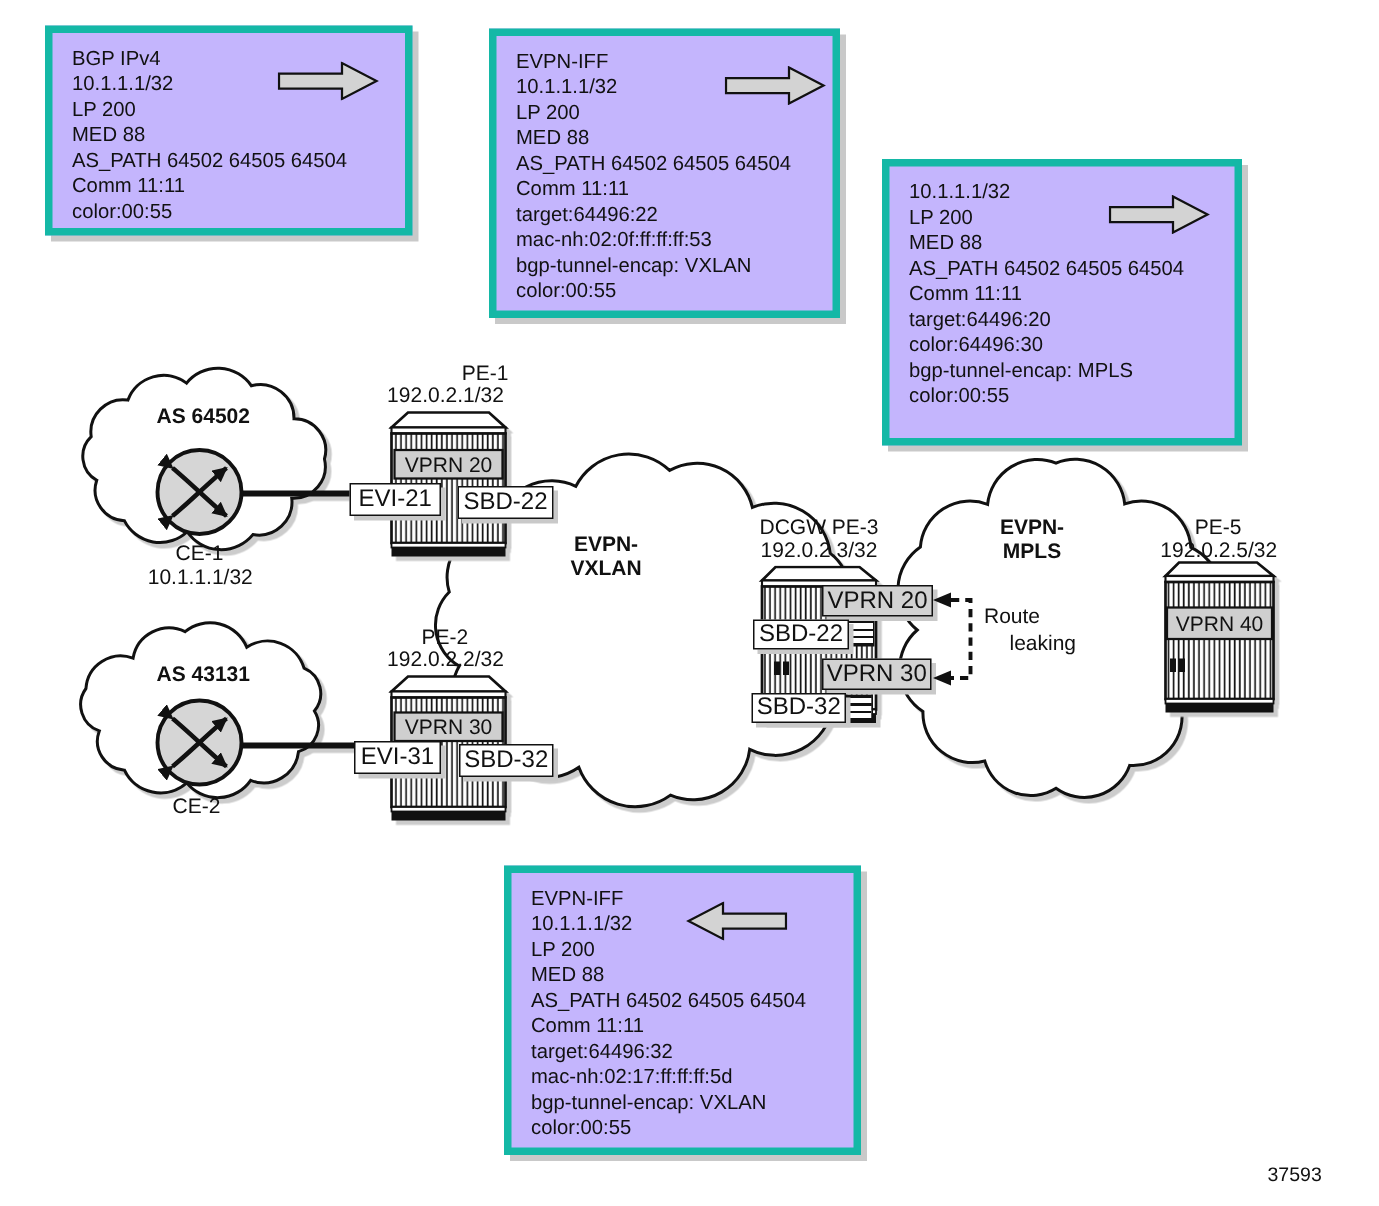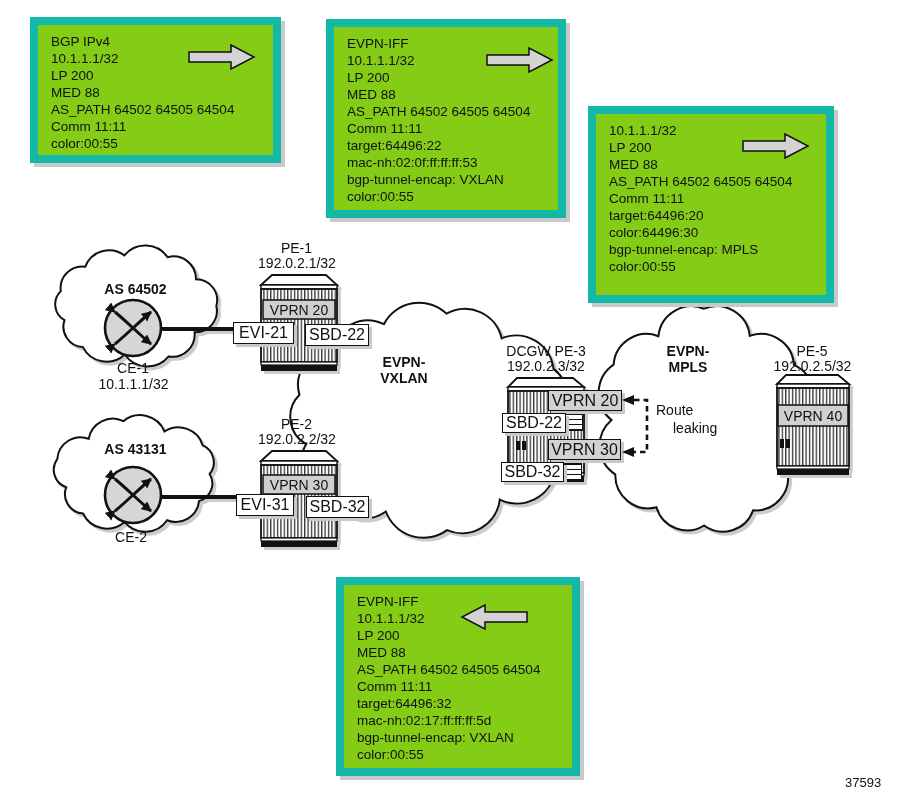--- a/index.html
+++ b/index.html
@@ -1,19 +1,19 @@
 <!DOCTYPE html>
 <html><head>
 <meta charset="utf-8">
 <style>
   html,body{margin:0;padding:0;background:#fff;}
   #canvas{position:relative;width:919px;height:804px;background:#fff;overflow:hidden;
           font-family:"Liberation Sans",sans-serif;color:#111;}
   .abs{position:absolute;}
-  .infobox{position:absolute;background:#84cc16;border:8px solid #14b8a6;
+  .infobox{position:absolute;background:#c4b5fd;border:5px solid #14b8a6;
            box-shadow:4px 4px 0 #c9c9c9;z-index:5;}
   .infobox .txt{padding:8px 6px 0 13px;}
   .ln{font-size:13.5px;line-height:17px;white-space:nowrap;}
   .chip{position:absolute;background:#fff;border:1.6px solid #111;z-index:3;
         font-size:16px;display:flex;align-items:center;justify-content:center;
         box-shadow:3px 3px 0 #c9c9c9;white-space:nowrap;}
   .chip.gray{background:#d2d2d2;}
   .lbl{position:absolute;font-size:14px;line-height:15px;white-space:nowrap;z-index:4;}
   .lbl.b{font-weight:bold;}
   .lbl.ctr{text-align:center;}
@@ -136,32 +136,32 @@
     </div>
 
   <svg class="abs" style="left:600px;top:390px;z-index:4;" width="120" height="80" viewBox="0 0 120 80">
     <path d="M34 10 H47 V62 H34" fill="none" stroke="#111" stroke-width="2.6" stroke-dasharray="5.5 4"></path>
     <polygon points="22,10 34,5 34,15" fill="#111"></polygon>
     <polygon points="22,62 34,57 34,67" fill="#111"></polygon>
   </svg>
   <div class="lbl" style="left:656px;top:403px;">Route</div>
   <div class="lbl" style="left:656px;top:421px;margin-left:17px;">leaking</div>
 
-  <div class="lbl b ctr" style="left:93px;top:270px;width:85px;margin-top:12px;">AS 64502</div>
+  <div class="lbl b ctr" style="left:93px;top:270px;width:85px;">AS 64502</div>
   <div class="lbl b ctr" style="left:93px;top:442px;width:85px;">AS 43131</div>
   <div class="lbl ctr" style="left:103px;top:361px;width:60px;">CE-1</div>
   <div class="lbl ctr" style="left:86px;top:377px;width:95px;">10.1.1.1/32</div>
   <div class="lbl ctr" style="left:101px;top:530px;width:60px;">CE-2</div>
 
   <div class="lbl b ctr" style="left:368px;top:355px;width:72px;">EVPN-</div>
   <div class="lbl b ctr" style="left:368px;top:371px;width:72px;">VXLAN</div>
   <div class="lbl b ctr" style="left:652px;top:344px;width:72px;">EVPN-</div>
   <div class="lbl b ctr" style="left:652px;top:360px;width:72px;">MPLS</div>
 
-  <div class="lbl ctr" style="left:254px;top:241px;width:85px;">PE-1</div>
+  <div class="lbl ctr" style="left:254px;top:241px;width:85px;text-align:right;">PE-1</div>
   <div class="lbl ctr" style="left:247px;top:256px;width:100px;">192.0.2.1/32</div>
   <div class="lbl ctr" style="left:254px;top:417px;width:85px;">PE-2</div>
   <div class="lbl ctr" style="left:247px;top:432px;width:100px;">192.0.2.2/32</div>
   <div class="lbl ctr" style="left:496px;top:344px;width:100px;">DCGW PE-3</div>
   <div class="lbl ctr" style="left:496px;top:359px;width:100px;">192.0.2.3/32</div>
   <div class="lbl ctr" style="left:772px;top:344px;width:80px;">PE-5</div>
   <div class="lbl ctr" style="left:765px;top:359px;width:95px;">192.0.2.5/32</div>
 
   <div class="infobox" style="left:30px;top:17px;width:235px;height:130px;">
     <div class="txt">

